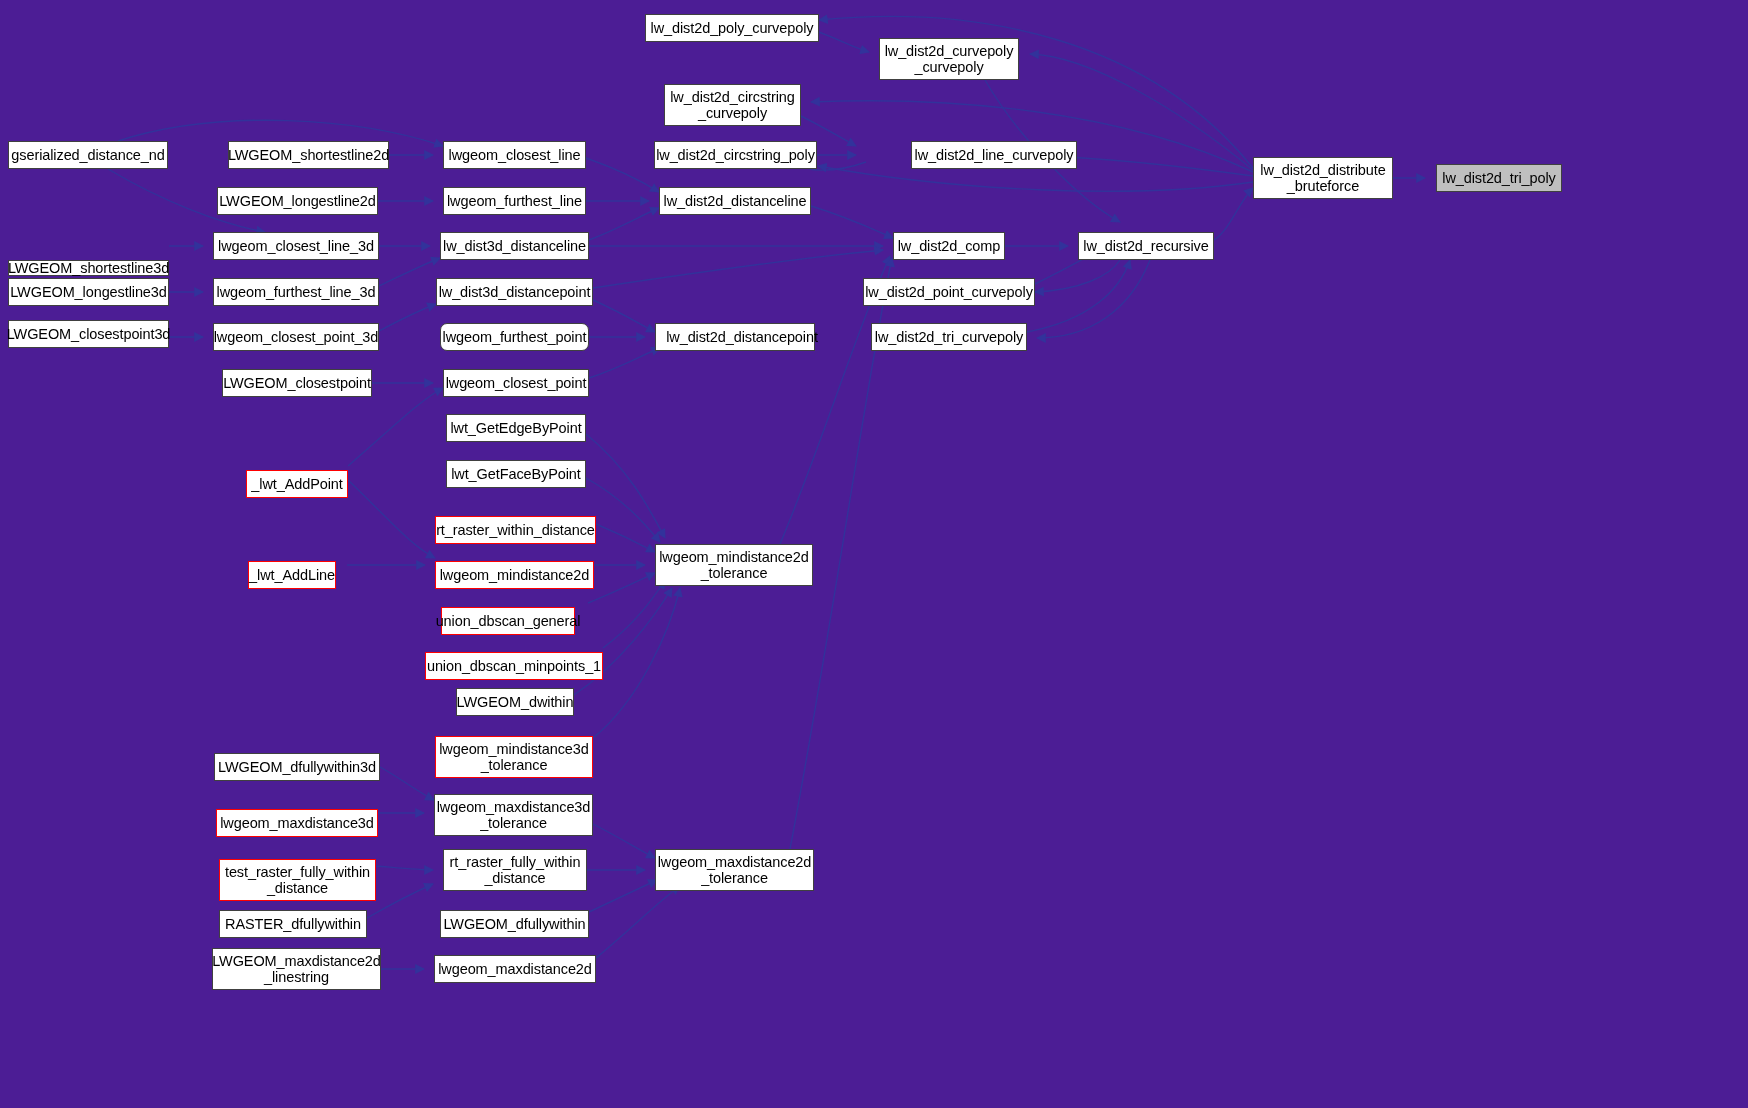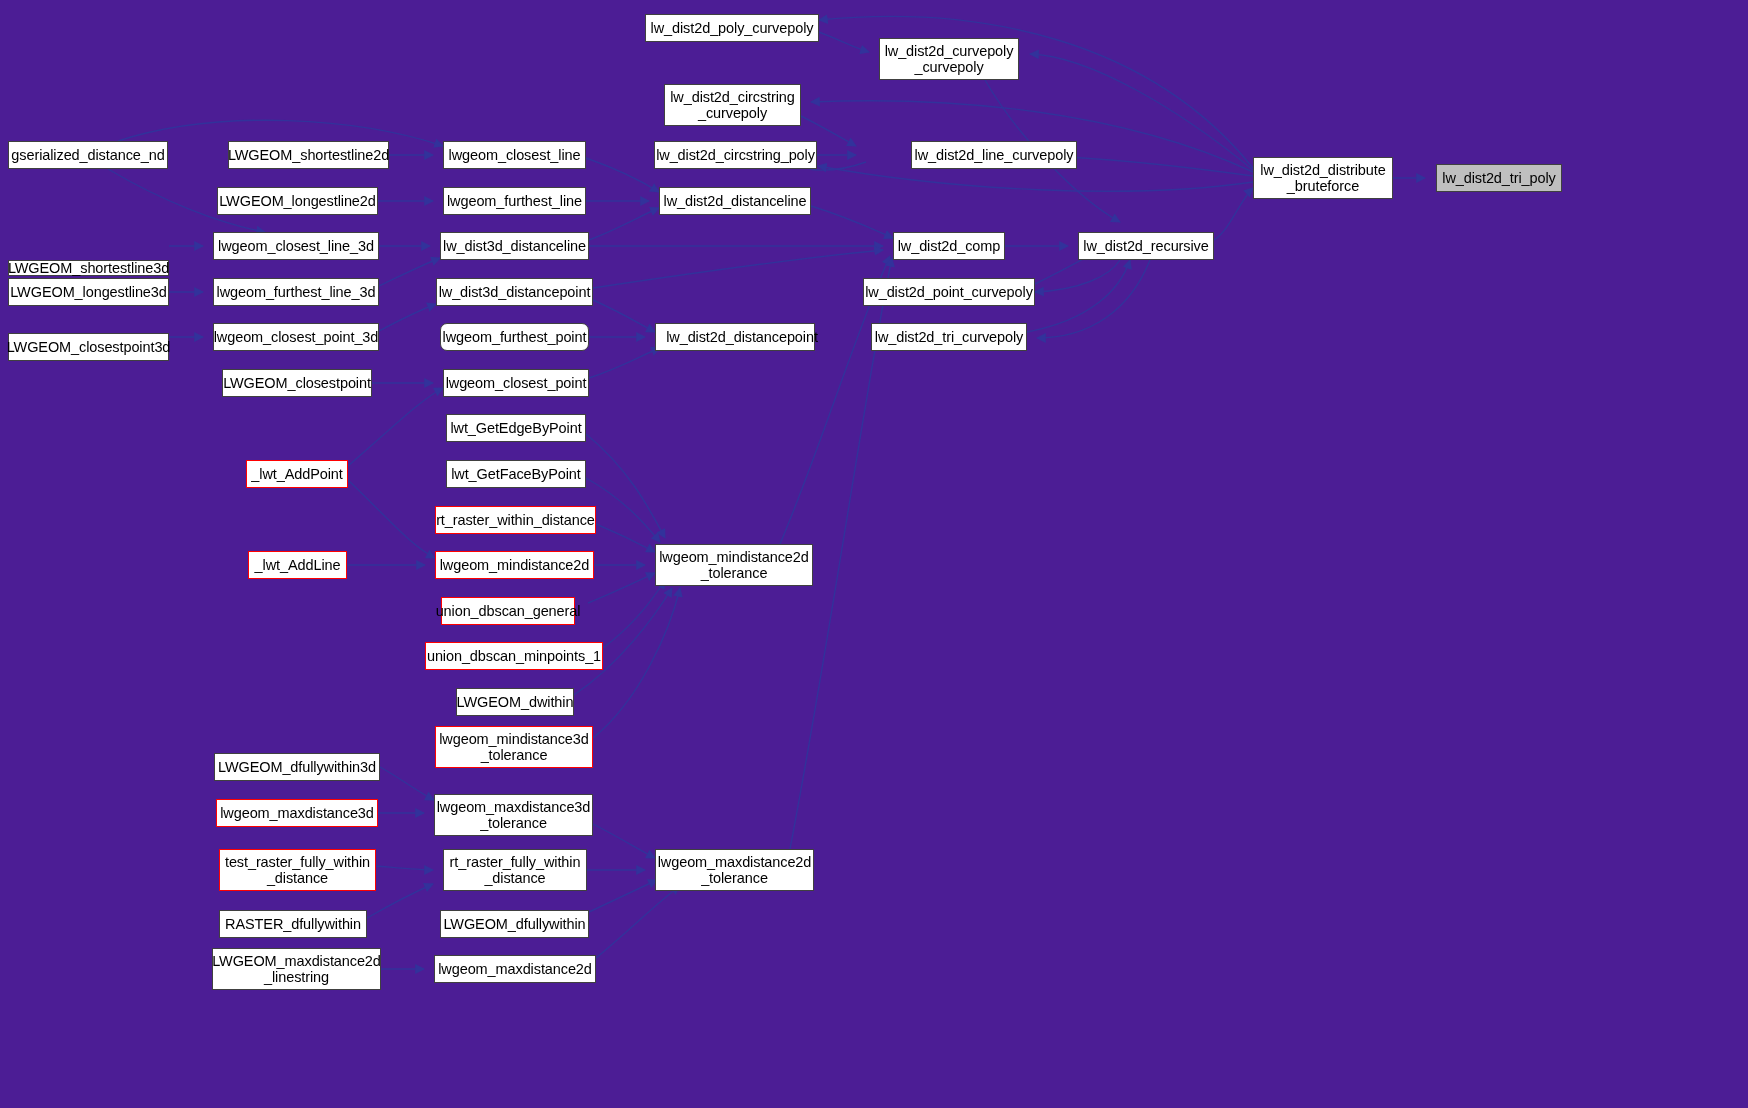--- a/index.html
+++ b/index.html
@@ -35,20 +35,21 @@
     border: 1px solid #404040;
     color: #000000;
     font-size: 14.5px;
     line-height: 1.12;
     white-space: pre-line;
     letter-spacing: -0.1px;
     z-index: 2;
   }
   .node.red {
     border-color: #ff0000;
+    margin-top: 10px;
   }
   .node.hl {
     background: #bfbfbf;
     border-color: #404040;
   }
 </style>
 </head>
 <body>
 
 <div id="canvas">
@@ -139,32 +140,32 @@
       <div class="node" style="left: 659px; top: 187px; width: 152px; height: 28px;">lw_dist2d_distanceline</div>
       <div class="node" style="left: 8px; top: 232px; width: 161px; height: 16px; margin-top: 28px;">LWGEOM_shortestline3d</div>
       <div class="node" style="left: 213px; top: 232px; width: 166px; height: 28px;">lwgeom_closest_line_3d</div>
       <div class="node" style="left: 440px; top: 232px; width: 149px; height: 28px;">lw_dist3d_distanceline</div>
       <div class="node" style="left: 893px; top: 232px; width: 112px; height: 28px;">lw_dist2d_comp</div>
       <div class="node" style="left: 1078px; top: 232px; width: 136px; height: 28px;">lw_dist2d_recursive</div>
       <div class="node" style="left: 8px; top: 278px; width: 161px; height: 28px;">LWGEOM_longestline3d</div>
       <div class="node" style="left: 213px; top: 278px; width: 166px; height: 28px;">lwgeom_furthest_line_3d</div>
       <div class="node" style="left: 436px; top: 278px; width: 157px; height: 28px;">lw_dist3d_distancepoint</div>
       <div class="node" style="left: 863px; top: 278px; width: 172px; height: 28px;">lw_dist2d_point_curvepoly</div>
-      <div class="node" style="left: 8px; top: 333px; width: 161px; height: 28px;">LWGEOM_closestpoint3d</div>
+      <div class="node" style="left: 8px; top: 320px; width: 161px; height: 28px;">LWGEOM_closestpoint3d</div>
       <div class="node" style="left: 213px; top: 323px; width: 166px; height: 28px;">lwgeom_closest_point_3d</div>
       <div class="node" style="left: 440px; top: 323px; width: 149px; height: 28px; border-radius: 7px;">lwgeom_furthest_point</div>
       <div class="node" style="left: 655px; top: 323px; width: 160px; height: 28px; padding-left: 14px;">lw_dist2d_distancepoint</div>
       <div class="node" style="left: 871px; top: 323px; width: 156px; height: 28px;">lw_dist2d_tri_curvepoly</div>
       <div class="node" style="left: 222px; top: 369px; width: 150px; height: 28px;">LWGEOM_closestpoint</div>
       <div class="node" style="left: 443px; top: 369px; width: 146px; height: 28px;">lwgeom_closest_point</div>
       <div class="node" style="left: 446px; top: 414px; width: 140px; height: 28px;">lwt_GetEdgeByPoint</div>
       <div class="node" style="left: 446px; top: 460px; width: 140px; height: 28px;">lwt_GetFaceByPoint</div>
       <div class="node red" style="left: 246px; top: 460px; width: 102px; height: 28px;">_lwt_AddPoint</div>
       <div class="node red" style="left: 435px; top: 506px; width: 161px; height: 28px;">rt_raster_within_distance</div>
-      <div class="node red" style="left: 248px; top: 551px; width: 99px; height: 28px;">_lwt_AddLine</div>
+      <div class="node red" style="left: 248px; top: 551px; width: 88px; height: 28px;">_lwt_AddLine</div>
       <div class="node red" style="left: 435px; top: 551px; width: 159px; height: 28px;">lwgeom_mindistance2d</div>
       <div class="node" style="left: 655px; top: 544px; width: 158px; height: 42px;">lwgeom_mindistance2d
 _tolerance</div>
       <div class="node red" style="left: 441px; top: 597px; width: 134px; height: 28px;">union_dbscan_general</div>
       <div class="node red" style="left: 425px; top: 642px; width: 178px; height: 28px;">union_dbscan_minpoints_1</div>
       <div class="node" style="left: 456px; top: 688px; width: 118px; height: 28px;">LWGEOM_dwithin</div>
       <div class="node red" style="left: 435px; top: 726px; width: 158px; height: 42px;">lwgeom_mindistance3d
 _tolerance</div>
       <div class="node" style="left: 214px; top: 753px; width: 166px; height: 28px;">LWGEOM_dfullywithin3d</div>
       <div class="node red" style="left: 216px; top: 799px; width: 162px; height: 28px;">lwgeom_maxdistance3d</div>

